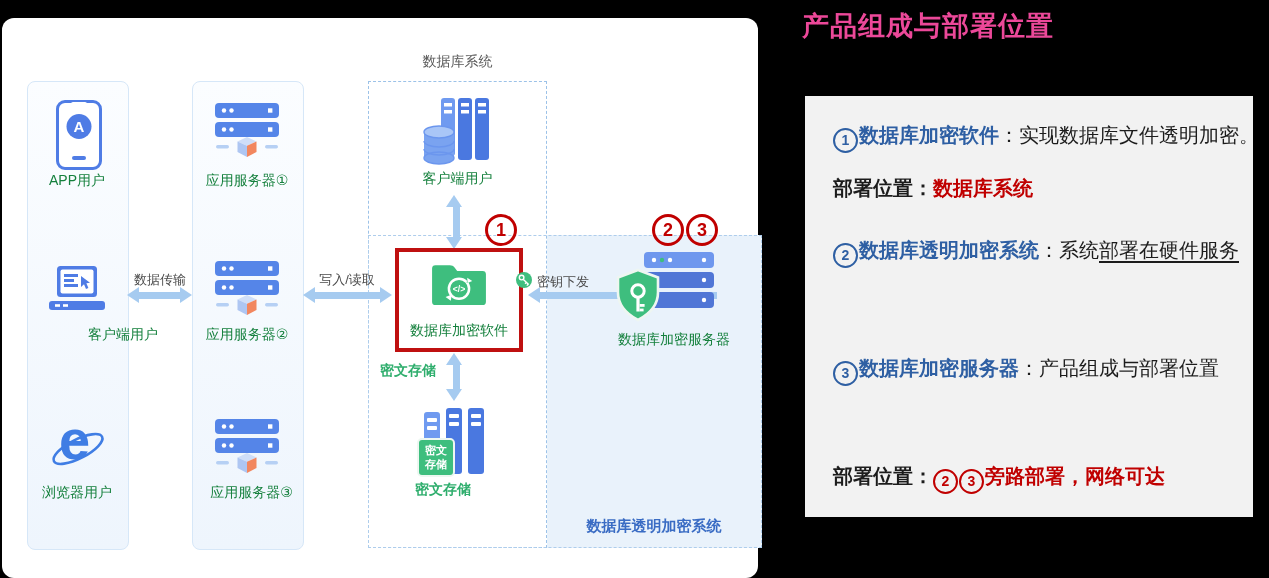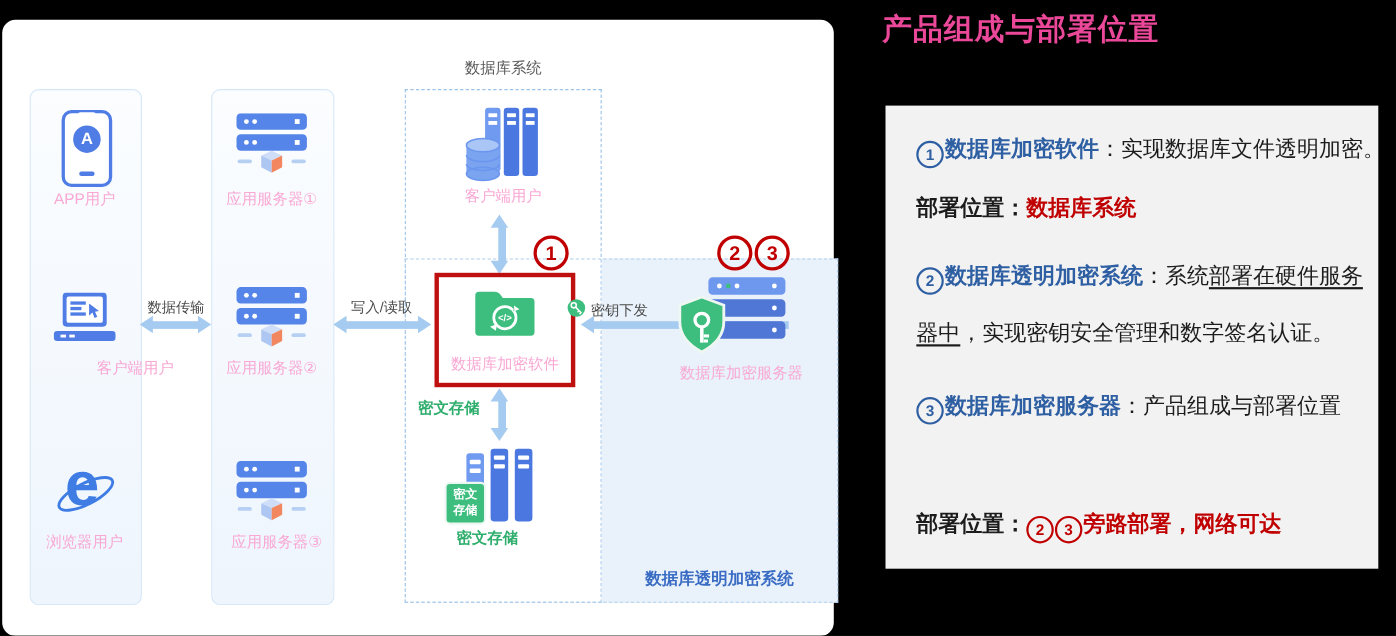--- a/index.html
+++ b/index.html
@@ -12,21 +12,21 @@
 
   .col{background:linear-gradient(180deg,#fbfdff 0%,#eef5fd 100%);
        border:1px solid #d6e7f8;border-radius:8px;}
   .col1{left:27px;top:81px;width:100px;height:467px;}
   .col2{left:192px;top:81px;width:110px;height:467px;}
 
   .dashed-box{left:368px;top:81px;width:179px;height:467px;border:1px dashed #9cc2e8;background:#fff;box-sizing:border-box;}
   .bigbox-fill{left:547px;top:235px;width:215px;height:313px;background:#e9f2fb;}
   .bigbox-border{left:368px;top:235px;width:394px;height:313px;border:1px dashed #aecdec;box-sizing:border-box;}
 
-  .dlabel{font-size:14px;color:#f9a8d4;text-align:center;}
+  .dlabel{font-size:14px;color:#15803d;text-align:center;}
   .graylabel{font-size:14px;color:#595959;text-align:center;}
   .greenlabel{font-size:14px;color:#2fae6d;font-weight:bold;text-align:left;}
   .bluelabel{font-size:15px;color:#3a6cc4;font-weight:bold;text-align:center;}
   .arrlabel{font-size:13px;color:#4a4a4a;text-align:center;white-space:nowrap;}
 
   
   .shaft-h{background:#a6cbf0;height:7px;}
   .shaft-v{background:#a6cbf0;width:7px;}
   .head{width:0;height:0;}
   .head-left{border-top:8px solid transparent;border-bottom:8px solid transparent;border-right:12px solid #a6cbf0;}
@@ -256,42 +256,39 @@
   <rect x="2" y="6" width="16" height="58" rx="3" fill="#6f9af0"></rect>
   <rect x="5" y="12" width="10" height="4" rx="1" fill="#fff"></rect>
     <rect x="5" y="20" width="10" height="4" rx="1" fill="#fff"></rect>
   <rect x="24" y="2" width="16" height="66" rx="3" fill="#4a78e0"></rect>
   <rect x="27" y="8" width="10" height="4" rx="1" fill="#fff"></rect>
     <rect x="27" y="16" width="10" height="4" rx="1" fill="#fff"></rect>
   <rect x="46" y="2" width="16" height="66" rx="3" fill="#4a78e0"></rect>
   <rect x="49" y="8" width="10" height="4" rx="1" fill="#fff"></rect>
     <rect x="49" y="16" width="10" height="4" rx="1" fill="#fff"></rect>
 </svg>
-<div class="abs badge" style="left:404px;top:438px;">
+<div class="abs badge" style="left:417px;top:438px;">
   <div>密文</div>
   <div>存储</div>
 </div>
 <div class="abs greenlabel" style="left:415px;top:481px;width:80px;">密文存储</div>
 
 <div class="abs bluelabel" style="left:559px;top:517px;width:190px;">数据库透明加密系统</div>
 
 <div class="abs ptitle">产品组成与部署位置</div>
 
 <div class="abs pbox">
   <div class="pline" style="top:26px;">
     <span class="pnum">1</span><span class="seg-blue">数据库加密软件</span><span>：</span><span>实现数据库文件透明加密。</span>
   </div>
   <div class="pline" style="top:79px;">
     <span class="seg-bold">部署位置：</span><span class="seg-red">数据库系统</span>
   </div>
   <div class="pline" style="top:141px;">
     <span class="pnum">2</span><span class="seg-blue">数据库透明加密系统</span><span>：</span><span>系统</span><span class="seg-ul">部署在硬件服务</span>
   </div>
-  <div class="pline" style="top:193px;">
-    <span class="seg-ul">器中</span><span>，实现密钥安全管理和数字签名认证。</span>
-  </div>
   <div class="pline" style="top:259px;">
     <span class="pnum">3</span><span class="seg-blue">数据库加密服务器</span><span>：</span><span>产品组成与部署位置</span>
   </div>
   <div class="pline" style="top:367px;">
     <span class="seg-bold">部署位置：</span><span class="pnum pnum-red">2</span><span class="pnum pnum-red">3</span><span class="seg-red">旁路部署，网络可达</span>
   </div>
 </div>
 
 </body></html>

